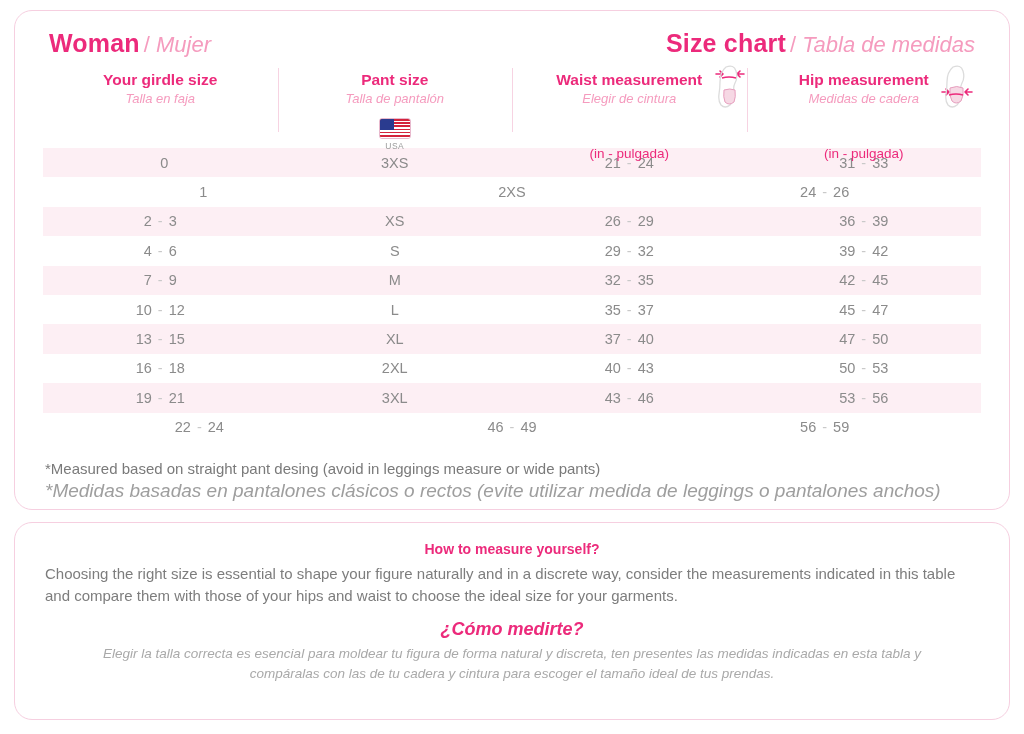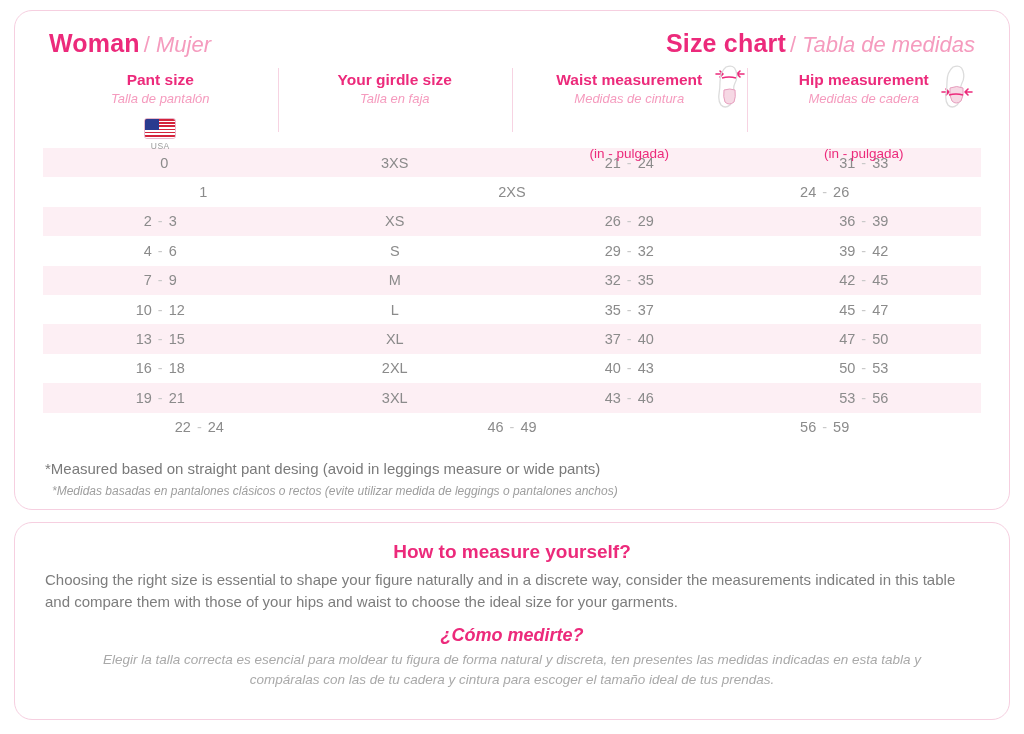--- a/index.html
+++ b/index.html
@@ -142,32 +142,31 @@
   .notes {
     padding: 16px 30px 0 30px;
   }
   .note1 {
     color: #7a7a7a;
     font-size: 15px;
     line-height: 22px;
   }
   .note2 {
     color: #9e9e9e;
-    font-size: 12px;
+    font-size: 19px;
     font-style: italic;
     line-height: 22px;
-    margin-left: 7px;
   }
 
   
   .b-title {
     text-align: center;
     color: #ec2a7b;
     font-weight: bold;
-    font-size: 19px;
+    font-size: 14px;
     margin-top: 18px;
   }
   .b-text {
     text-align: left;
     color: #7d7d7d;
     font-size: 15px;
     line-height: 22px;
     padding: 6px 30px 0 30px;
   }
   .b-title2 {
@@ -201,20 +200,25 @@
         <span class="title-light">Mujer</span>
       </div>
       <div class="title-group">
         <span class="title-strong">Size chart</span>
         <span class="slash">/</span>
         <span class="title-light">Tabla de medidas</span>
       </div>
     </div>
 
     <div class="head">
+
+      <div class="head-cell">
+        <div class="h1">Your girdle size</div>
+        <div class="h2">Talla en faja</div>
+      </div>
 
       <div class="head-cell">
         <div class="h1">Pant size</div>
         <div class="h2">Talla de pantalón</div>
         <div class="flagwrap">
           <div class="flag">
             <div class="stripes">
               <i></i>
                 <i></i>
                 <i></i>
@@ -229,28 +233,23 @@
                 <i></i>
                 <i></i>
             </div>
             <div class="canton"></div>
           </div>
           <div class="flag-label">USA</div>
         </div>
       </div>
 
       <div class="head-cell">
-        <div class="h1">Your girdle size</div>
-        <div class="h2">Talla en faja</div>
-      </div>
-
-      <div class="head-cell">
         <div class="head-inner">
           <div class="h1">Waist measurement</div>
-          <div class="h2">Medidas de cintura</div>
+          <div class="h2">Elegir de cintura</div>
           <span class="icon-fig">
             <svg width="56" height="44" viewBox="0 0 56 44">
               <path d="M24 10 L31 10 M31 10 L28 7 M31 10 L28 13" stroke="#ec2a7b" stroke-width="1.6" fill="none" stroke-linecap="round"></path>
               <path d="M52 10 L45 10 M45 10 L48 7 M45 10 L48 13" stroke="#ec2a7b" stroke-width="1.6" fill="none" stroke-linecap="round"></path>
               <path d="M34 3 q8 -3 10 4 q2 7 -1 12 q-2 4 -1 9 q1 8 -4 13 q-5 4 -9 0 q-3 -4 -2 -11 q1 -6 1 -12 q0 -10 6 -15 z" fill="none" stroke="#dcdcdc" stroke-width="1.3"></path>
               <path d="M32 26 q6 -2 11 0 q1 7 -1 12 q-5 4 -9 0 q-2 -5 -1 -12 z" fill="#f6d8e4" stroke="#e79ebe" stroke-width="1"></path>
               <path d="M30 14 q7 -2 14 0" fill="none" stroke="#ec2a7b" stroke-width="1.4"></path>
             </svg>
           </span>
         </div>

